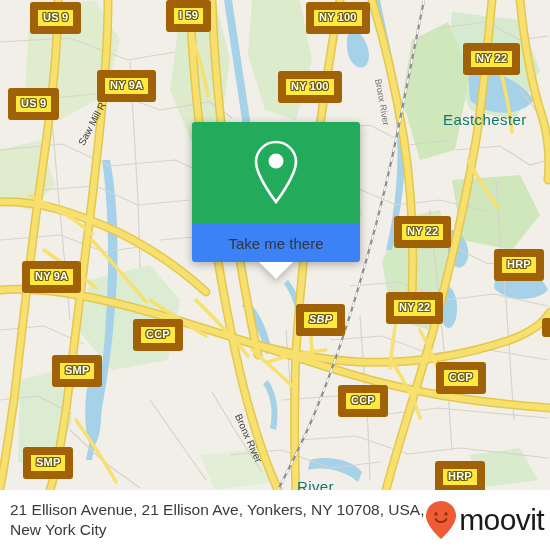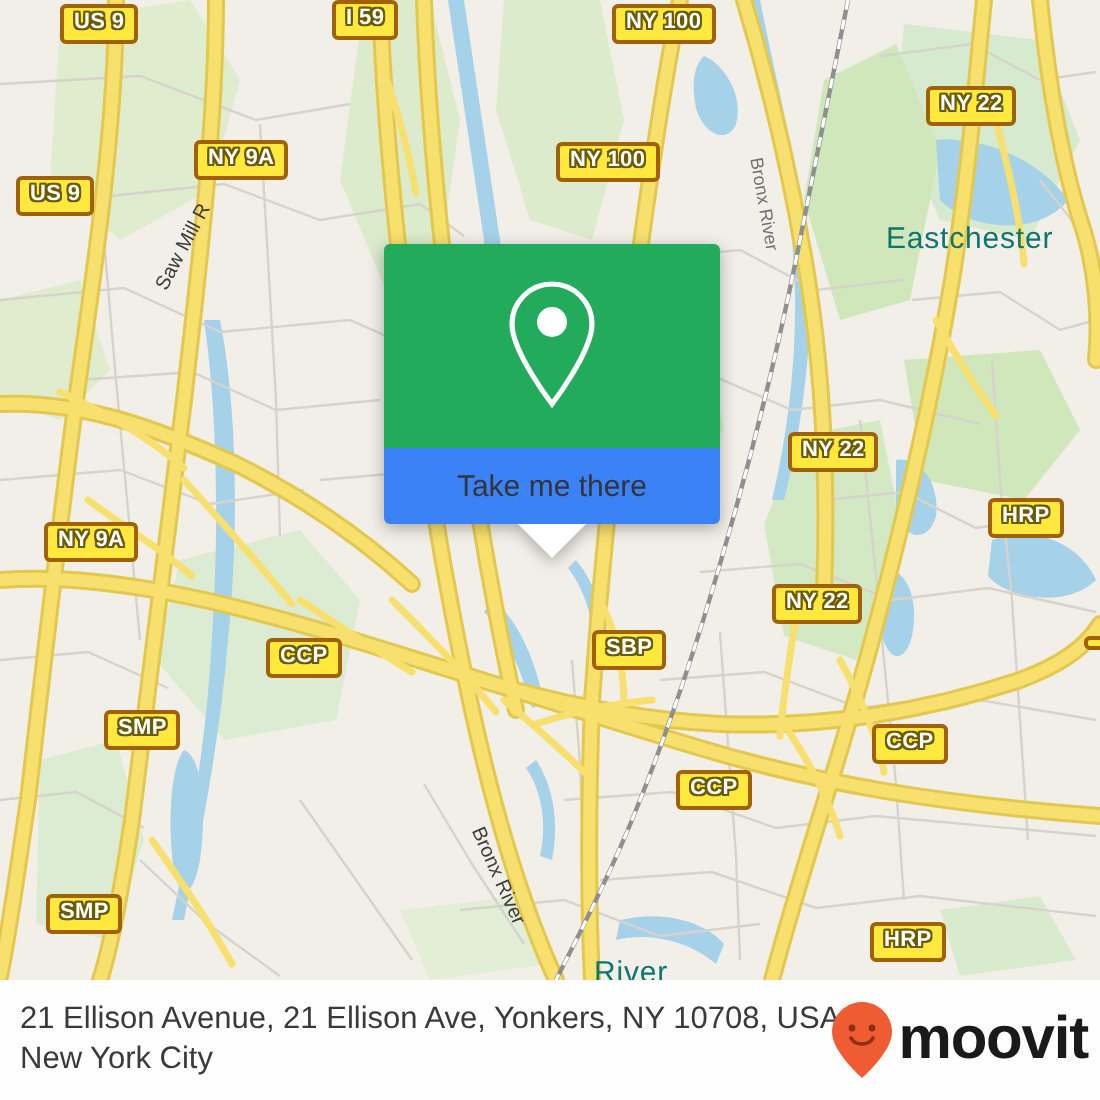--- a/index.html
+++ b/index.html
@@ -26,21 +26,21 @@
     height: 490px;
     overflow: hidden;
     background: #f2efe9;
   }
   #map svg { display: block; }
 
   
   .shield {
     position: absolute;
     background: #ffe93f;
-    border: 2px solid #a16207;
+    border: 8px solid #a16207;
     border-radius: 3px;
     color: #ffffff;
     font-weight: bold;
     font-size: 11px;
     line-height: 13px;
     padding: 1px 5px 2px 5px;
     white-space: nowrap;
     letter-spacing: 0.2px;
     text-shadow:
       -1px -1px 0 #6b5a00, 1px -1px 0 #6b5a00,
@@ -143,21 +143,21 @@
     position: absolute;
     right: 6px;
     top: 50%;
     transform: translateY(-50%);
     display: flex;
     align-items: center;
   }
   #moovit-wordmark {
     color: #1a1a1a;
     font-size: 30px;
-    font-weight: bold;
+    font-weight: normal;
     letter-spacing: -0.6px;
     margin-left: 2px;
   }
 </style>
 </head>
 <body>
 
 <div id="screen">
 
   <div id="map">
@@ -283,21 +283,21 @@
     <div class="shield" style="left:166px; top:0px;">I 59</div>
     <div class="shield" style="left:306px; top:2px;">NY 100</div>
     <div class="shield" style="left:463px; top:43px;">NY 22</div>
     <div class="shield" style="left:97px; top:70px;">NY 9A</div>
     <div class="shield" style="left:278px; top:71px;">NY 100</div>
     <div class="shield" style="left:8px; top:88px;">US 9</div>
     <div class="shield" style="left:394px; top:216px;">NY 22</div>
     <div class="shield" style="left:22px; top:261px;">NY 9A</div>
     <div class="shield" style="left:494px; top:249px;">HRP</div>
     <div class="shield" style="left:386px; top:292px;">NY 22</div>
-    <div class="shield" style="left:296px; top:315px;">SBP</div>
+    <div class="shield" style="left:296px; top:304px;font-style:italic;">SBP</div>
     <div class="shield" style="left:133px; top:319px;">CCP</div>
     <div class="shield" style="left:436px; top:362px;">CCP</div>
     <div class="shield" style="left:52px; top:355px;">SMP</div>
     <div class="shield" style="left:338px; top:385px;">CCP</div>
     <div class="shield" style="left:23px; top:447px;">SMP</div>
     <div class="shield" style="left:435px; top:461px;">HRP</div>
     <div class="shield" style="left:542px; top:318px; width:14px;"></div>
 
     <div class="place" style="left:443px; top:111px;">Eastchester</div>
     <div class="place" style="left:297px; top:478px;">River</div>

